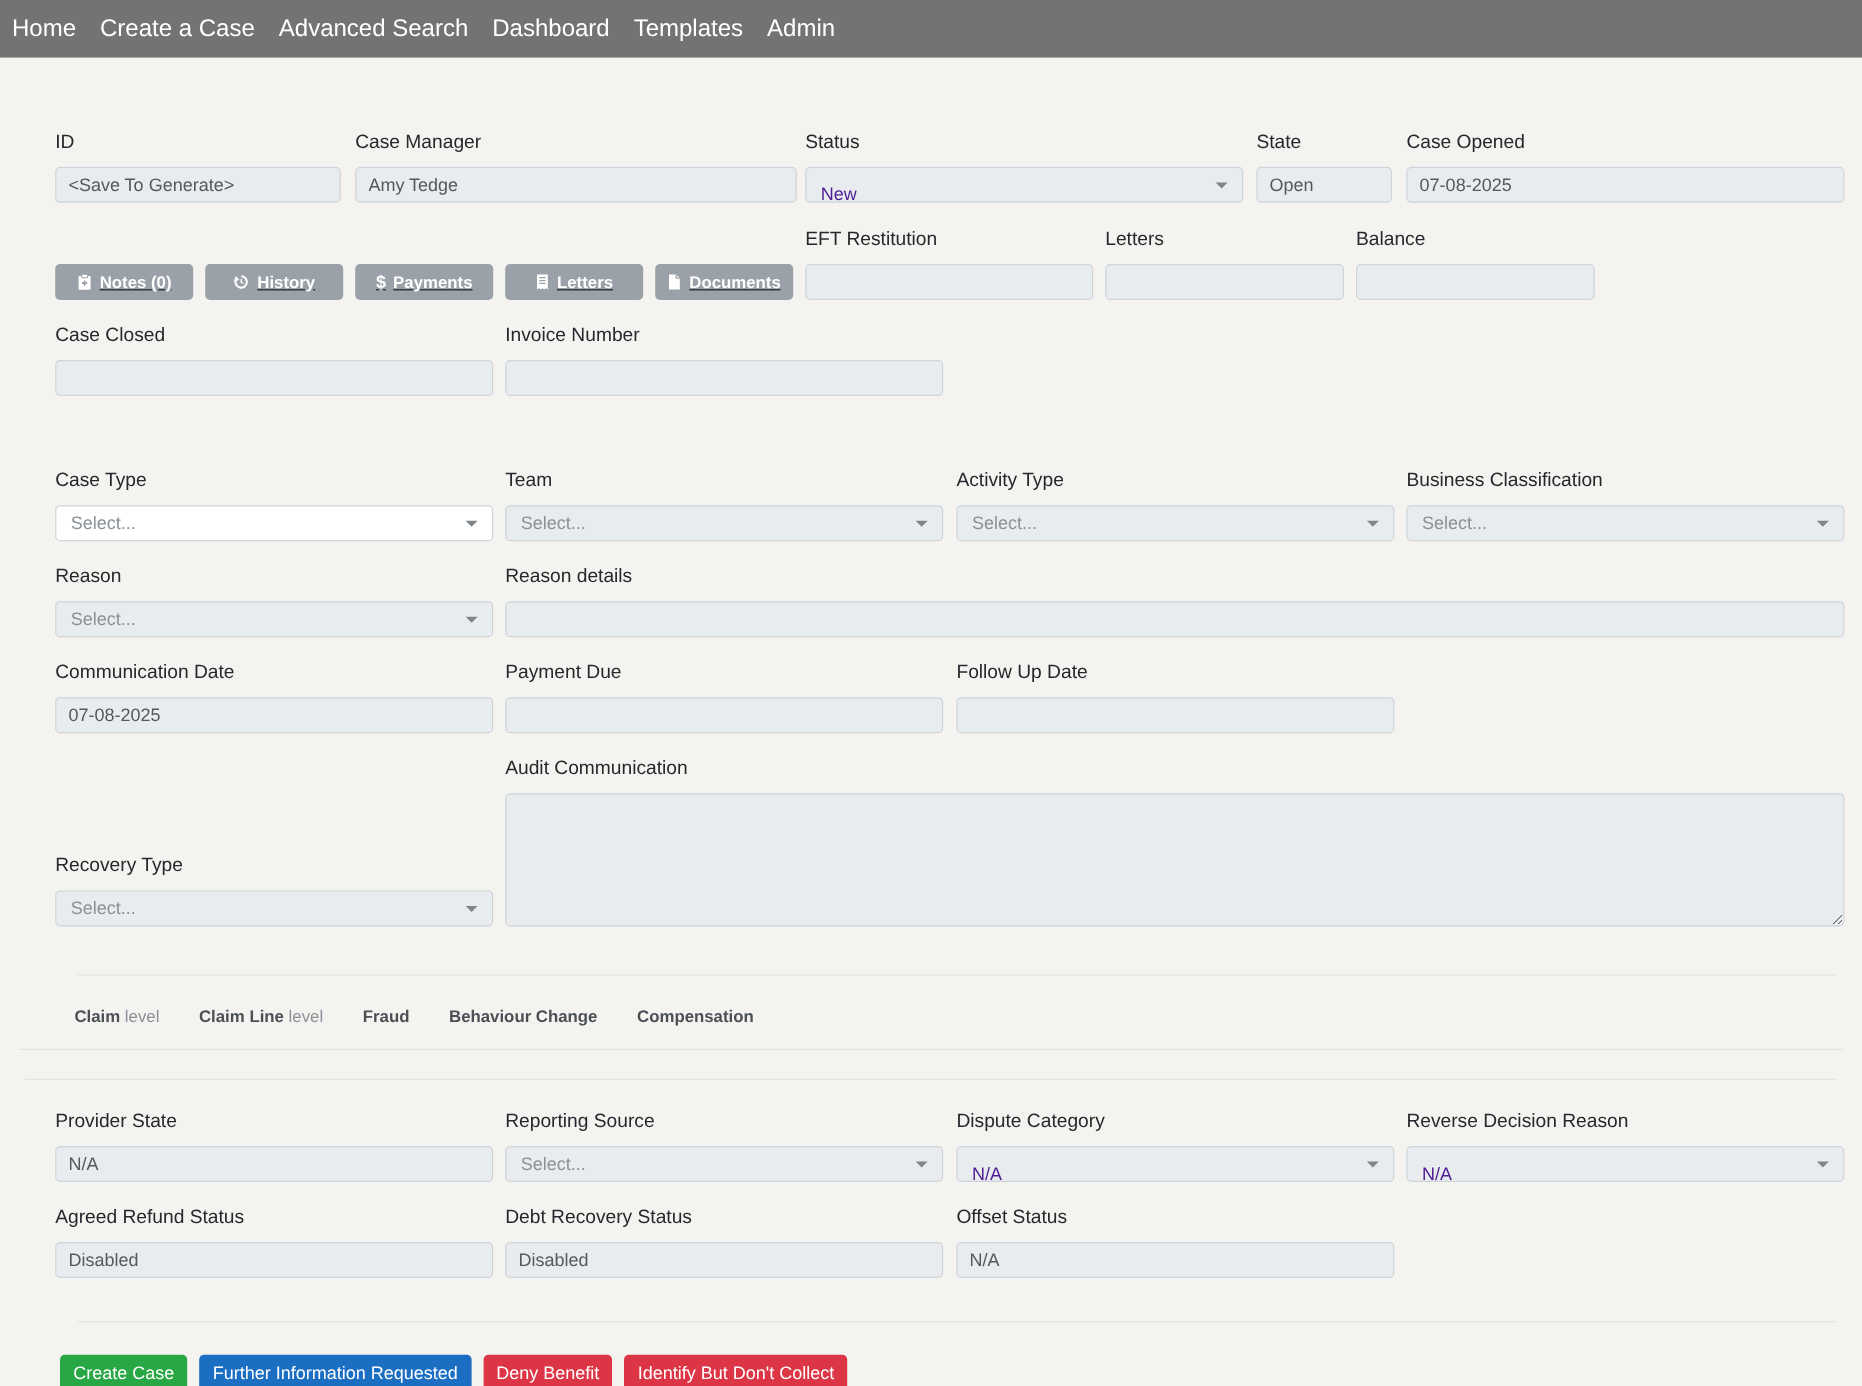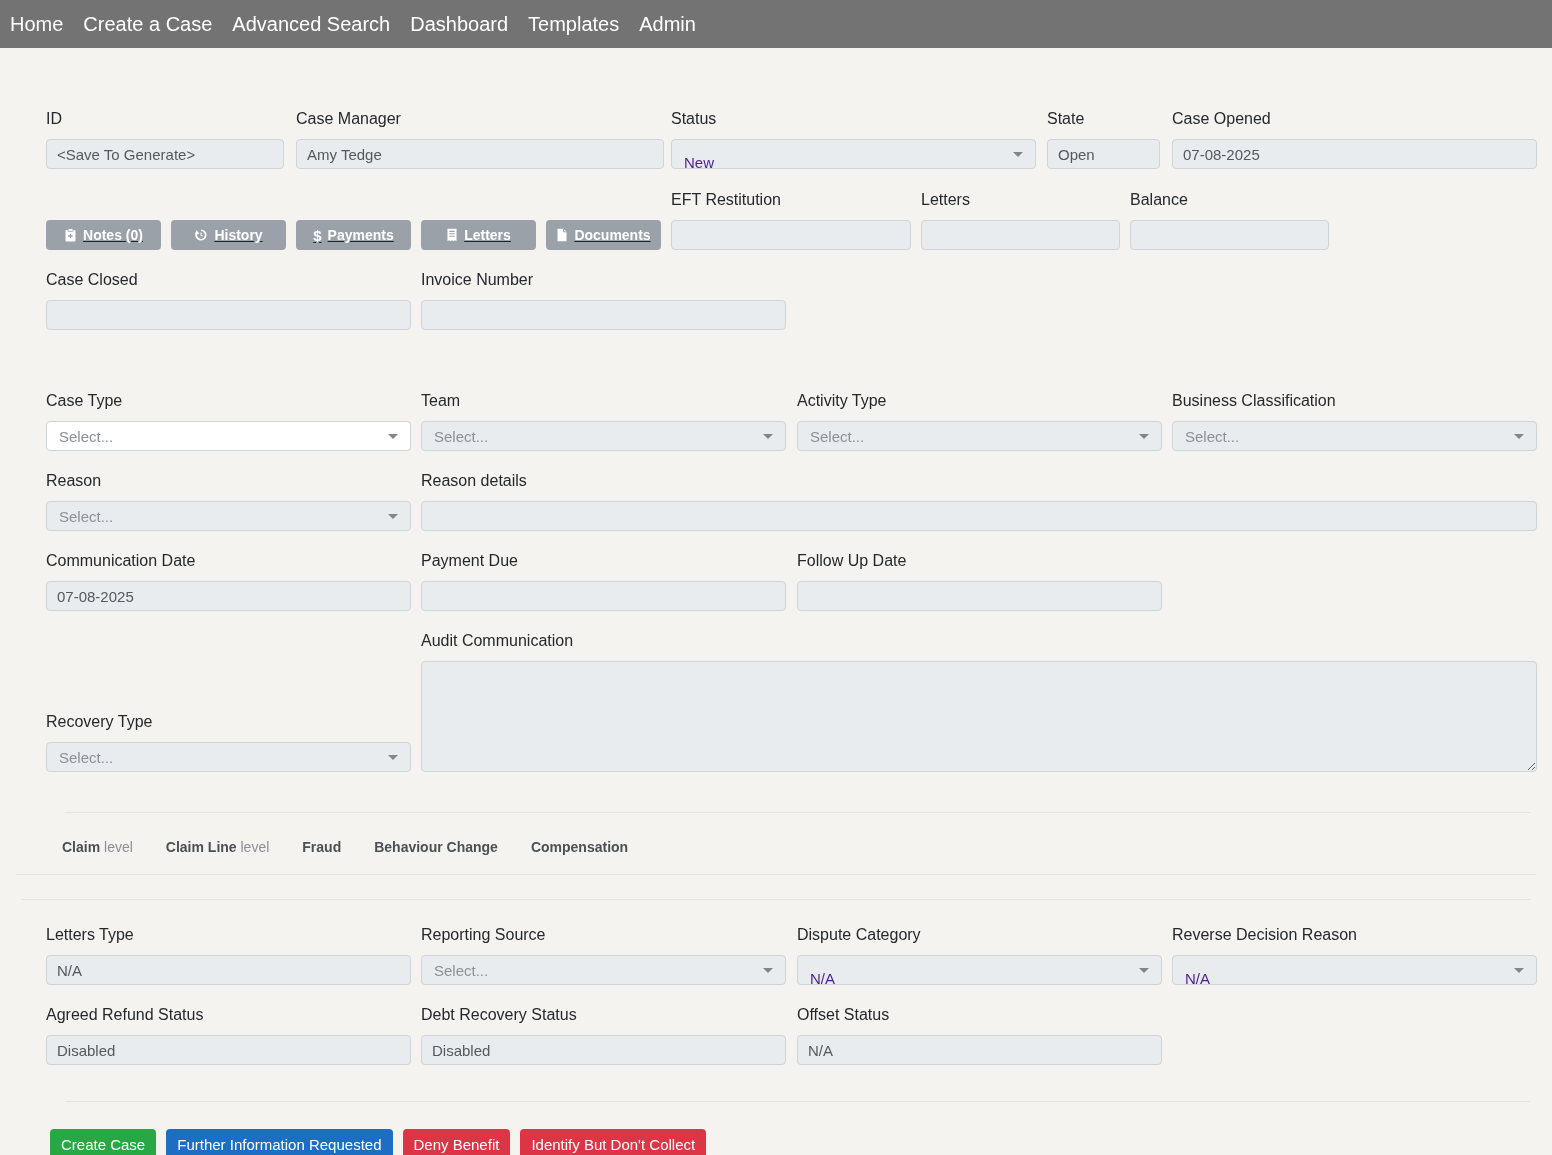--- a/index.html
+++ b/index.html
@@ -269,21 +269,21 @@
     <span class="tab"><b>Fraud</b><span class="tab-rest"></span></span>
     <span class="tab"><b>Behaviour Change</b><span class="tab-rest"></span></span>
     <span class="tab"><b>Compensation</b><span class="tab-rest"></span></span>
   </div>
 
   <hr class="hr-b">
   <hr class="hr-c">
 
   <div class="row row-8">
     <div class="field f365">
-      <label>Letters Type</label>
+      <label>Provider State</label>
       <input class="control" readonly="" value="N/A" style="">
     </div>
     <div class="field f365 g10">
       <label>Reporting Source</label>
       <div class="control select">
         <span class="sel-text ph">Select...</span>
         <span class="caret"></span>
       </div>
     </div>
     <div class="field f365 g11">

